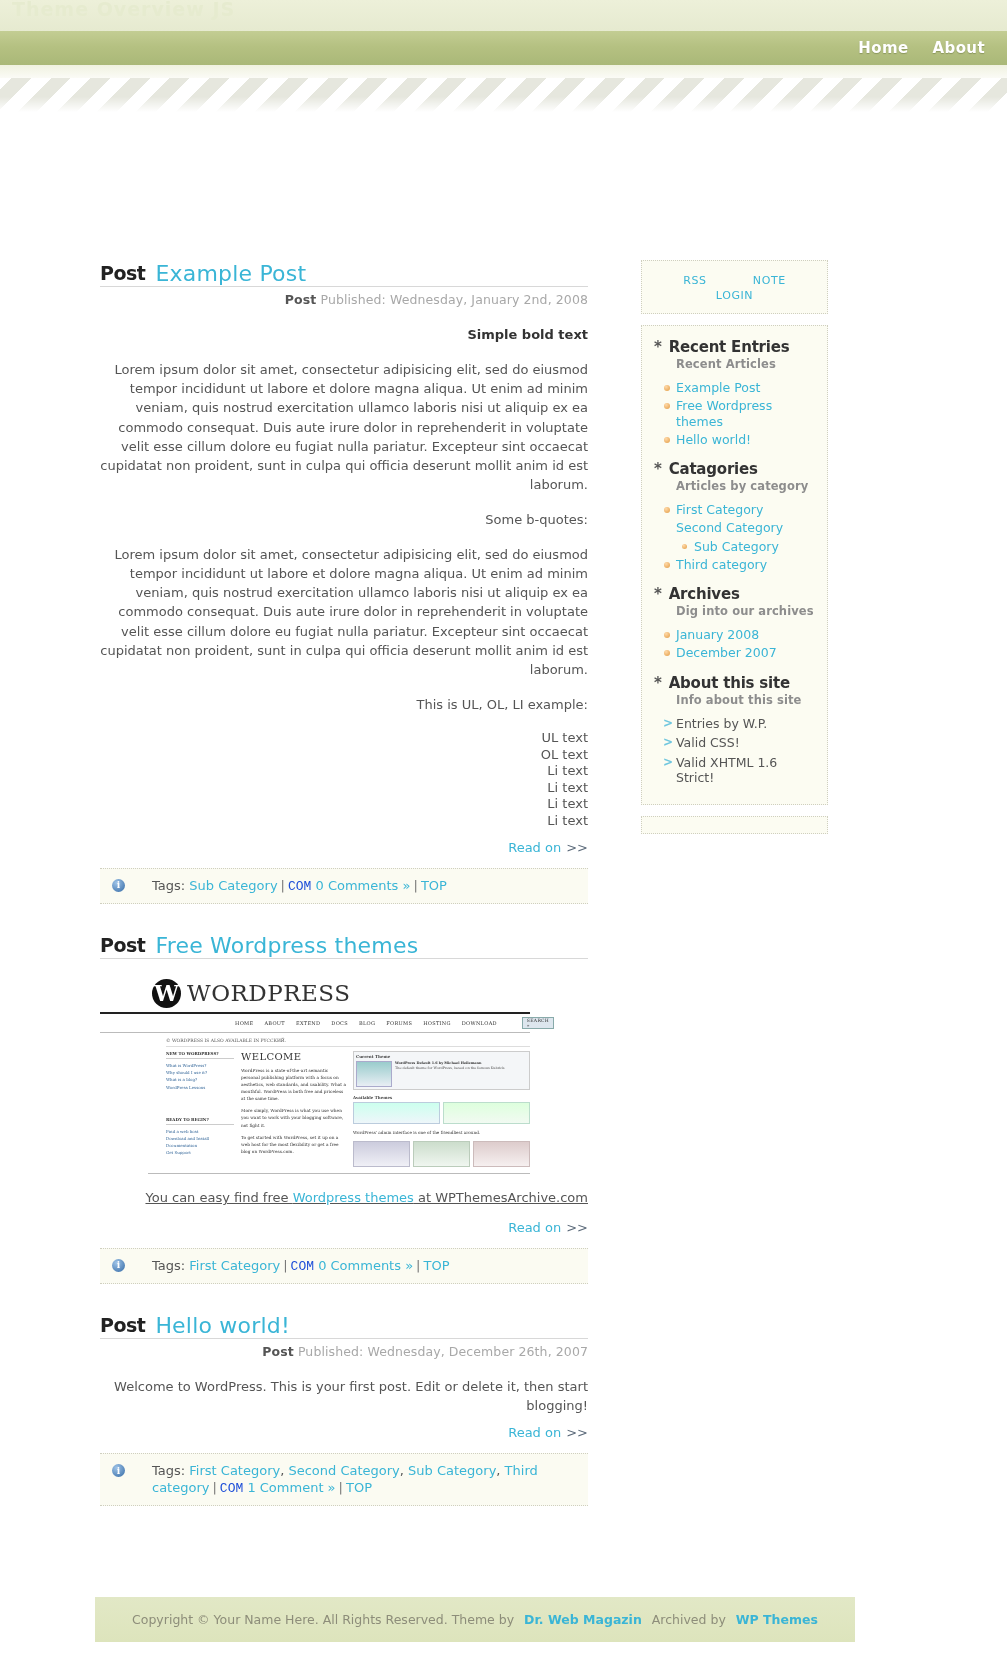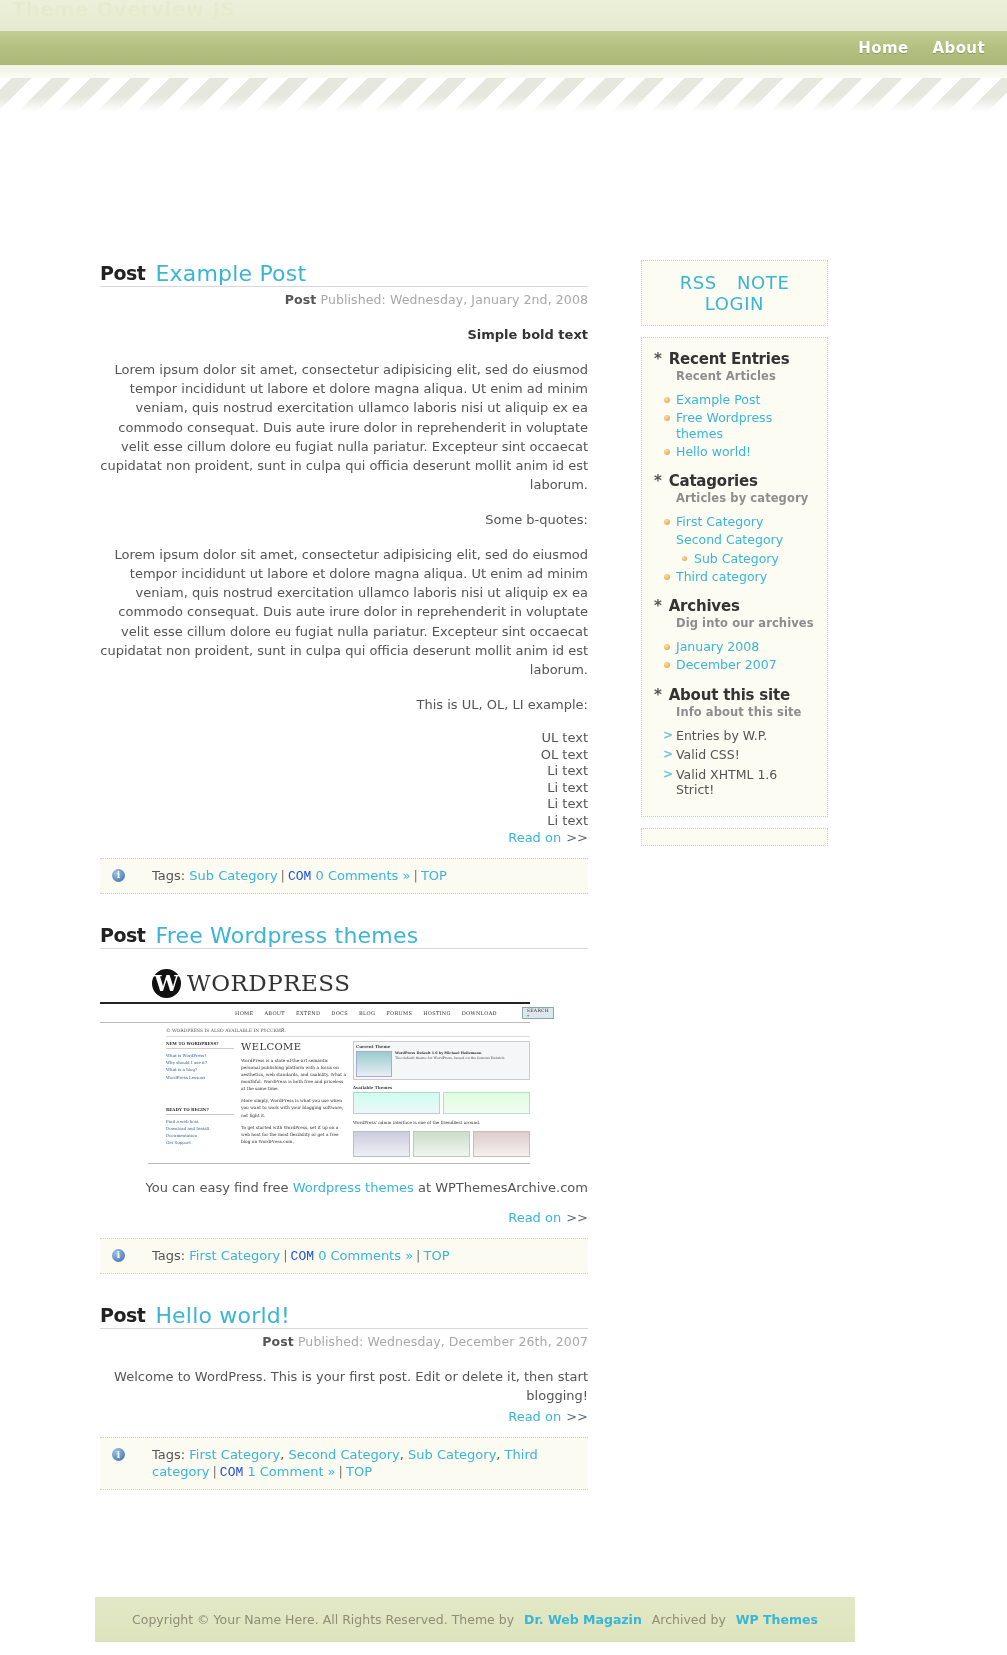--- a/index.html
+++ b/index.html
@@ -80,21 +80,21 @@
     margin-top:5px; letter-spacing:0.1px;
   }
   .post-meta b { color:#555; font-weight:bold; }
 
   .post-body { margin-top:18px; line-height:1.47; color:#555; font-size:13px;text-align:right; }
   .post-body p { margin:0 0 16px 0; }
   .post-body .boldline { font-weight:bold; color:#333; margin-bottom:16px; }
   .post-body .plainlist { margin:0; line-height:1.28; }
   .post-body .plainlist div { }
 
-  .readon { text-align:right; font-size:13px; }
+  .readon { text-align:right; margin-top:10px; font-size:13px; }
   .readon a { color:#3ab5d6; text-decoration:none; }
   .readon .chev { color:#5b6a7a; margin-left:5px; }
 
   
   .tagbar {
     margin-top:13px;
     background:#fbfbf2;
     border-top:1px dotted #cfcfbf;
     border-bottom:1px dotted #cfcfbf;
     padding:8px 10px 8px 12px;
@@ -120,22 +120,22 @@
   }
 
   
   .sb-box {
     background:#fcfcf2;
     border:1px dotted #cfcfbf;
     margin-bottom:11px;
   }
   .sb-links { padding:11px 0 11px 0; text-align:center; }
   .sb-links a {
-    color:#3ab5d6; text-decoration:none; font-size:18px;
-    margin:0 8px; letter-spacing:0.6px;
+    color:#3ab5d6; text-decoration:none; font-size:11px;
+    margin:0 21px; letter-spacing:0.6px;
   }
   .sb-main { padding:12px 12px 14px 12px; }
   .sb-group { margin-bottom:4px; }
   .sb-h {
     display:flex; align-items:baseline; gap:7px;
     font-size:15px; font-weight:bold; color:#333;
     letter-spacing:-0.2px;
   }
   .sb-h .ast { color:#555; font-size:15px; }
   .sb-sub {
@@ -312,21 +312,21 @@
                   <div style="flex:1;height:26px;background:linear-gradient(#dcc,#f6f0f0);border:1px solid #cbb;"></div>
                 </div>
               </div>
             </div>
           </div>
         </div>
         <div style="border-top:1px solid #bbb;margin:6px 0 0 48px;"></div>
       </div>
 
       <div class="post-body" style="margin-top:14px;">
-        <p style="margin-bottom:12px;"><span>You can easy find free </span><a href="#" style="color:#3ab5d6;text-decoration:none;">Wordpress themes</a><span> at WPThemesArchive.com</span></p>
+        <p style="margin-bottom:12px;text-decoration:underline;"><span>You can easy find free </span><a href="#" style="color:#3ab5d6;text-decoration:none;">Wordpress themes</a><span> at WPThemesArchive.com</span></p>
       </div>
       <div class="readon">
         <a href="#">Read on</a><span class="chev">&gt;&gt;</span>
       </div>
       <div class="tagbar">
         <span class="info-icon">i</span>
         <span class="tagtext"><span>Tags:</span>
           <a href="#">First Category</a><span class="sep">|</span><span class="com">COM</span>
           <a href="#">0 Comments »</a><span class="sep">|</span><a href="#">TOP</a></span>
       </div>

